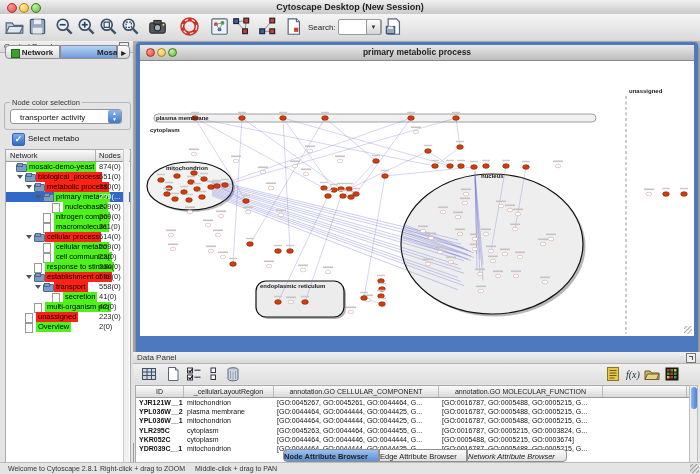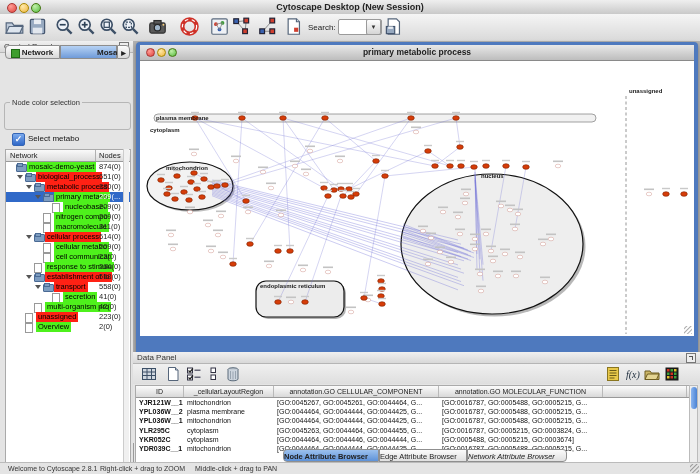--- a/index.html
+++ b/index.html
@@ -175,20 +175,24 @@
   </div>
   <div class="abs seg" style="left:5px;top:4px;width:55px;border-radius:4px 0 0 4px">
     <span class="abs" style="left:5px;top:3px;width:7px;height:7px;background:#3d9e2e;border:1px solid #1e6b14"></span>
     <span style="padding-left:10px">Network</span>
   </div>
   <div class="abs seg sel" style="left:60px;top:4px;width:57px">Mosaic</div>
   <div class="abs seg" style="left:117px;top:4px;width:13px;border-radius:0 4px 4px 0;font-size:6px">▶</div>
 
   <div class="abs" id="groupbox"></div>
   <div class="abs" id="group-label">Node color selection</div>
+  <div class="abs" id="combo">
+    <span>transporter activity</span>
+    <span class="abs" id="combo-btn">▲<br>▼</span>
+  </div>
   <div class="abs" id="checkbox">✓</div>
   <div class="abs" id="checkbox-label">Select metabo</div>
 
   <div class="abs" id="tree-box">
     <div id="tree-header" style="position:relative">
       <span class="hc" style="left:4px">Network</span>
       <span class="hc" style="left:93px">Nodes</span>
       <span class="abs" style="left:89px;top:0;width:1px;height:11px;background:#b0b0b0"></span>
     </div>
     <div id="tree-rows">

